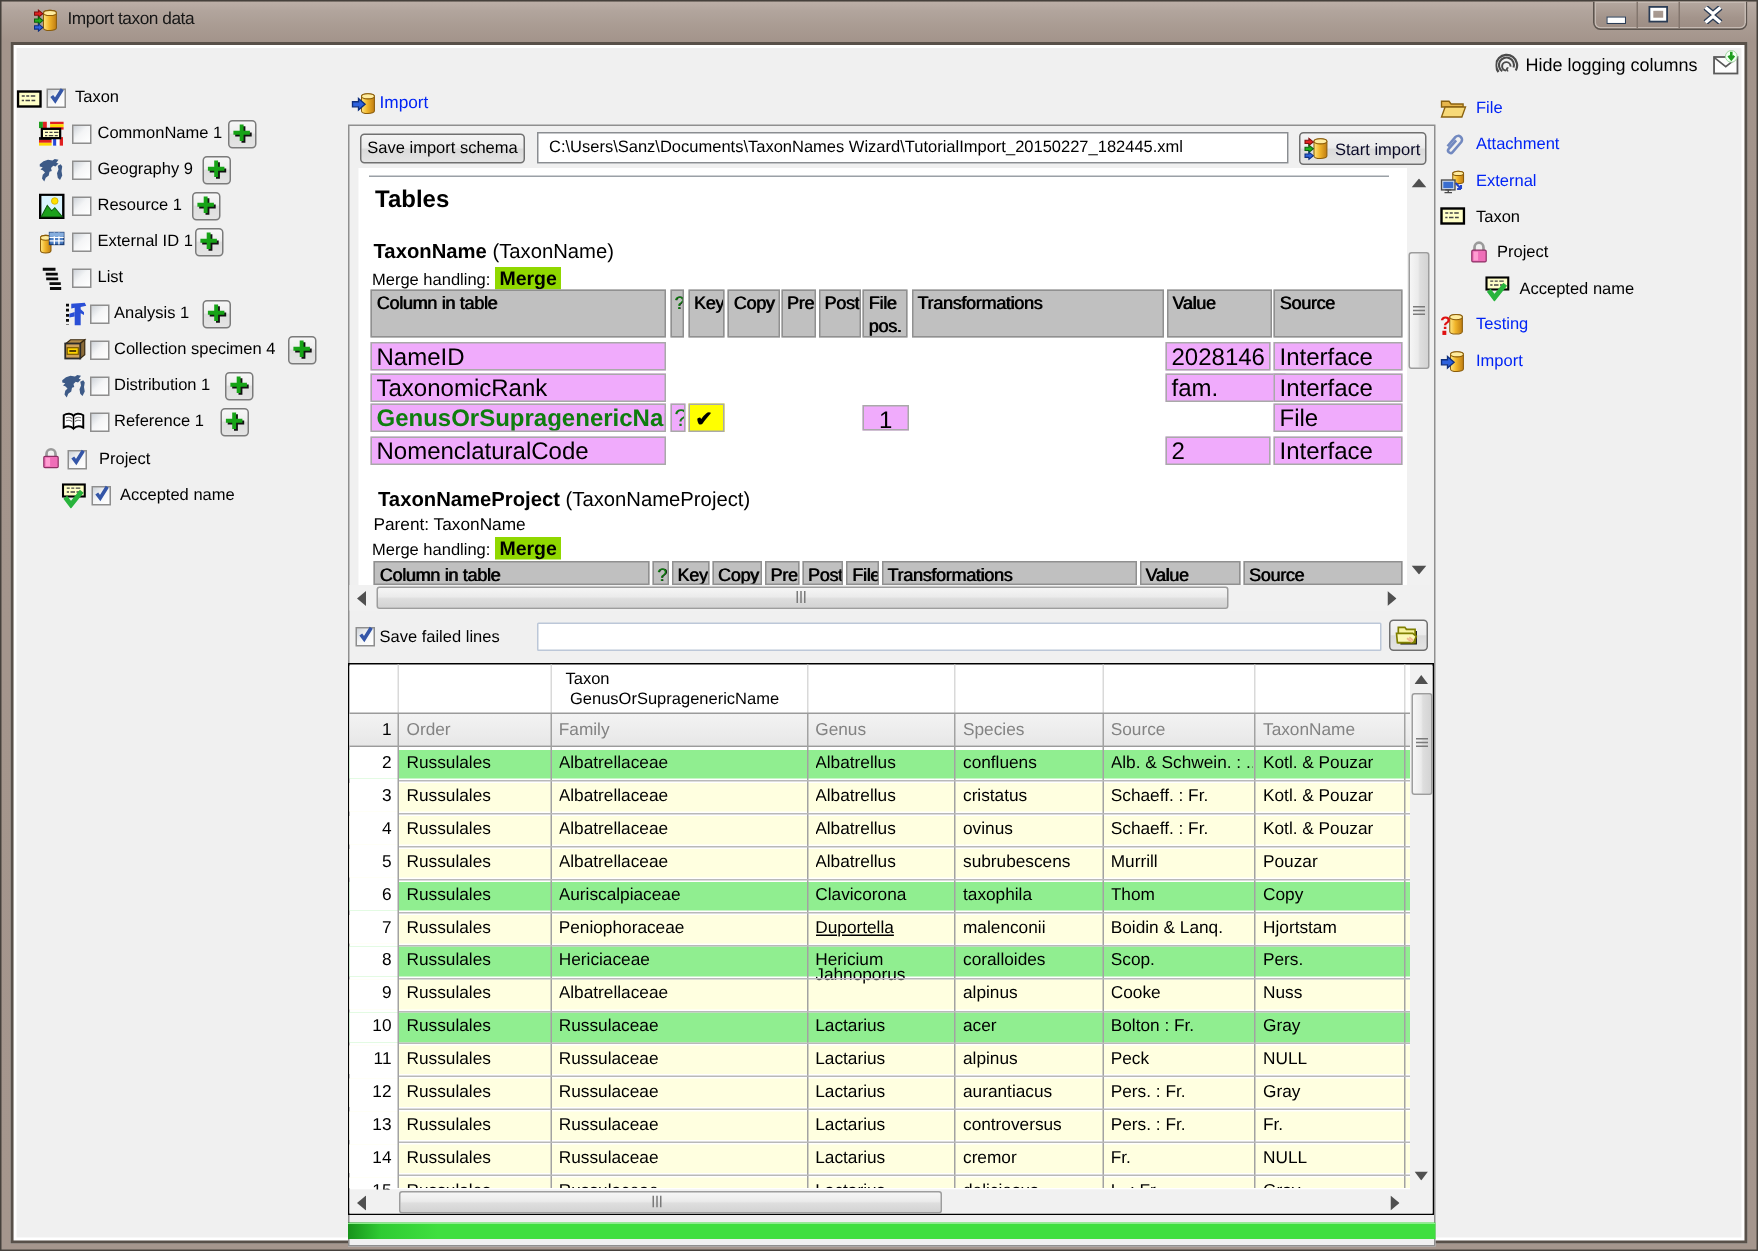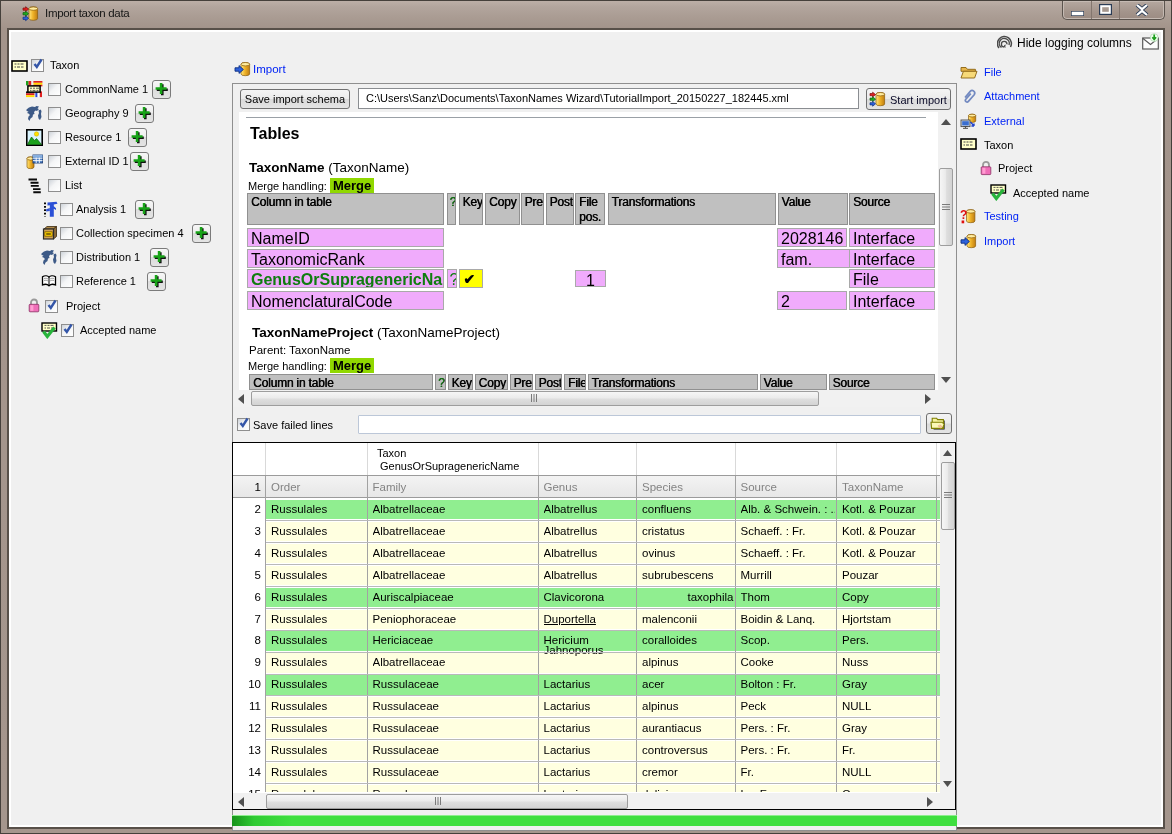--- a/index.html
+++ b/index.html
@@ -434,21 +434,21 @@
 <div style="position:absolute;left:543.5px;top:565.7px;width:91.5px;height:19.4px;font-size:11.5px;line-height:19px;color:#000;overflow:hidden;white-space:nowrap;">Albatrellus</div>
 <div style="position:absolute;left:642px;top:565.7px;width:91.5px;height:19.4px;font-size:11.5px;line-height:19px;color:#000;overflow:hidden;white-space:nowrap;">subrubescens</div>
 <div style="position:absolute;left:740.5px;top:565.7px;width:94.5px;height:19.4px;font-size:11.5px;line-height:19px;color:#000;overflow:hidden;white-space:nowrap;">Murrill</div>
 <div style="position:absolute;left:842px;top:565.7px;width:93px;height:19.4px;font-size:11.5px;line-height:19px;color:#000;overflow:hidden;white-space:nowrap;">Pouzar</div>
 <div style="position:absolute;left:233px;top:587.6px;width:707px;height:19.4px;background:#90ee90;"></div>
 <div style="position:absolute;left:233px;top:587.6px;width:33px;height:19.4px;background:#ffffff;"></div>
 <div style="position:absolute;left:233px;top:585.6px;width:28px;height:21.9px;font-size:11.5px;line-height:22px;text-align:right;color:#000;">6</div>
 <div style="position:absolute;left:271px;top:587.6px;width:99px;height:19.4px;font-size:11.5px;line-height:19px;color:#000;overflow:hidden;white-space:nowrap;">Russulales</div>
 <div style="position:absolute;left:372.5px;top:587.6px;width:164px;height:19.4px;font-size:11.5px;line-height:19px;color:#000;overflow:hidden;white-space:nowrap;">Auriscalpiaceae</div>
 <div style="position:absolute;left:543.5px;top:587.6px;width:91.5px;height:19.4px;font-size:11.5px;line-height:19px;color:#000;overflow:hidden;white-space:nowrap;">Clavicorona</div>
-<div style="position:absolute;left:642px;top:587.6px;width:91.5px;height:19.4px;font-size:11.5px;line-height:19px;color:#000;overflow:hidden;white-space:nowrap;text-align:right;">taxophila</div>
+<div style="position:absolute;left:642px;top:587.6px;width:91.5px;height:19.4px;font-size:11.5px;line-height:19px;color:#000;overflow:hidden;white-space:nowrap;">taxophila</div>
 <div style="position:absolute;left:740.5px;top:587.6px;width:94.5px;height:19.4px;font-size:11.5px;line-height:19px;color:#000;overflow:hidden;white-space:nowrap;">Thom</div>
 <div style="position:absolute;left:842px;top:587.6px;width:93px;height:19.4px;font-size:11.5px;line-height:19px;color:#000;overflow:hidden;white-space:nowrap;">Copy</div>
 <div style="position:absolute;left:233px;top:609.5px;width:707px;height:19.4px;background:#ffffe0;"></div>
 <div style="position:absolute;left:233px;top:609.5px;width:33px;height:19.4px;background:#ffffff;"></div>
 <div style="position:absolute;left:233px;top:607.5px;width:28px;height:21.9px;font-size:11.5px;line-height:22px;text-align:right;color:#000;">7</div>
 <div style="position:absolute;left:271px;top:609.5px;width:99px;height:19.4px;font-size:11.5px;line-height:19px;color:#000;overflow:hidden;white-space:nowrap;">Russulales</div>
 <div style="position:absolute;left:372.5px;top:609.5px;width:164px;height:19.4px;font-size:11.5px;line-height:19px;color:#000;overflow:hidden;white-space:nowrap;">Peniophoraceae</div>
 <div style="position:absolute;left:543.5px;top:609.5px;width:91.5px;height:19.4px;font-size:11.5px;line-height:19px;color:#000;overflow:hidden;white-space:nowrap;text-decoration:underline;">Duportella</div>
 <div style="position:absolute;left:642px;top:609.5px;width:91.5px;height:19.4px;font-size:11.5px;line-height:19px;color:#000;overflow:hidden;white-space:nowrap;">malenconii</div>
 <div style="position:absolute;left:740.5px;top:609.5px;width:94.5px;height:19.4px;font-size:11.5px;line-height:19px;color:#000;overflow:hidden;white-space:nowrap;">Boidin &amp; Lanq.</div>

